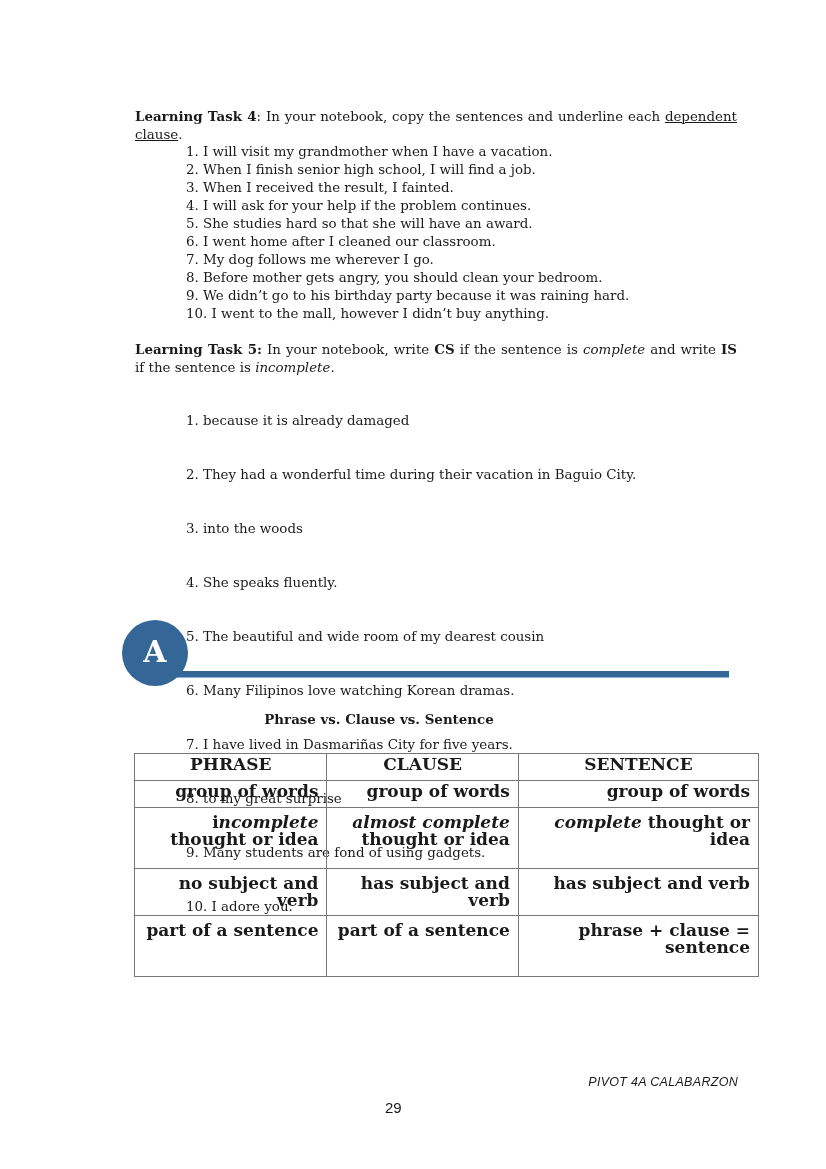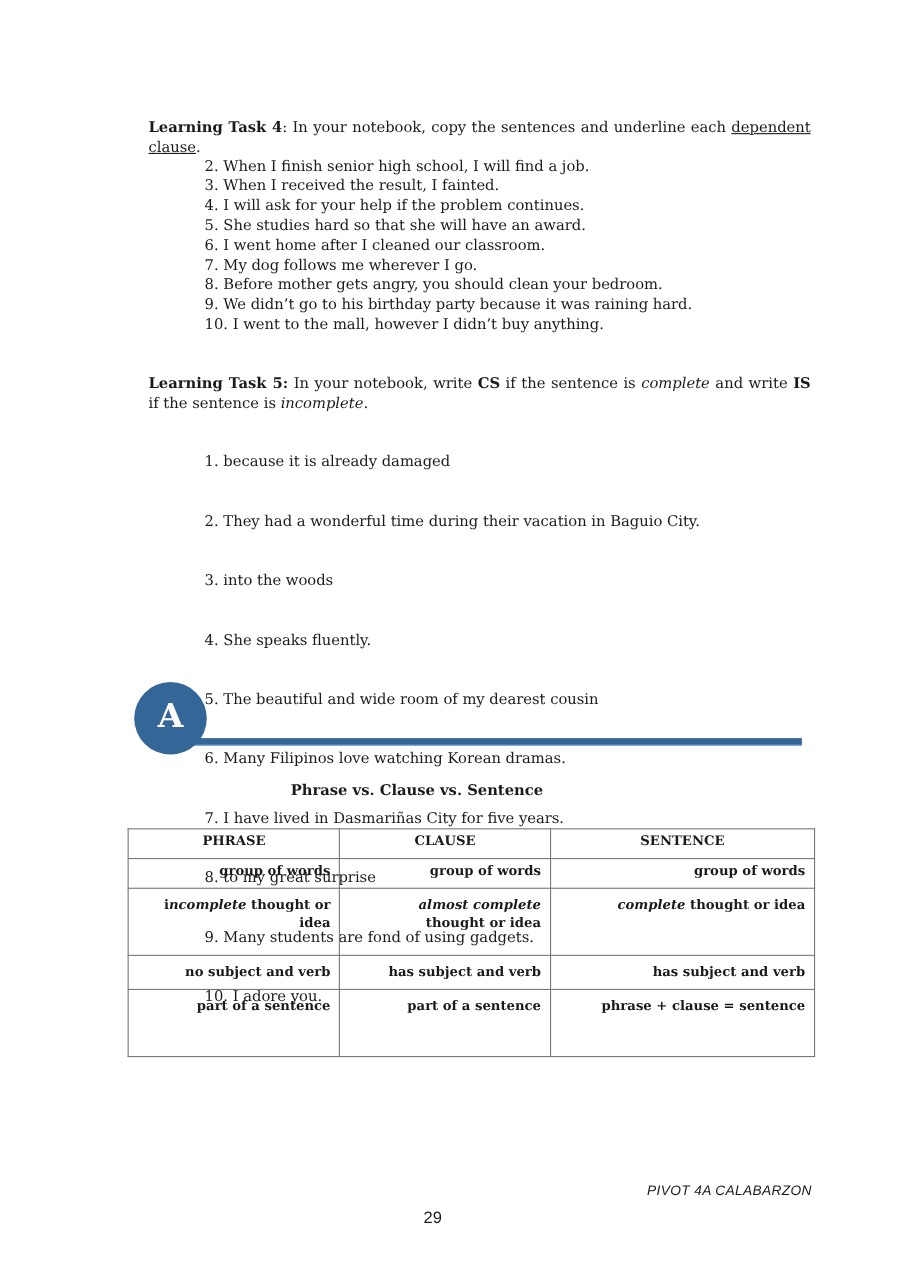--- a/index.html
+++ b/index.html
@@ -10,40 +10,41 @@
   .para b { font-weight:bold; }
   .list { position:absolute; left:186px; margin:0; padding:0; list-style:none; font-size:13.4px; line-height:18px; }
   .list li { white-space:nowrap; }
   .u { text-decoration:underline; }
   .badge { position:absolute; left:122px; top:620px; width:66px; height:66px; border-radius:50%;
            background:#356698; color:#fff; font-weight:bold; font-size:30px; line-height:64px; text-align:center;
            font-family:"DejaVu Serif", serif; z-index:2; }
   .rule { position:absolute; left:160px; top:671px; width:569px; height:6px; background:#356698;
           border-bottom:1px solid #8fb4dd; }
   .title { position:absolute; left:0; width:758px; top:711px; text-align:center; font-weight:bold; font-size:13.4px; }
-  table { position:absolute; left:116px; top:753px; width:625px; border-collapse:collapse; font-size:12px; }
+  table { position:absolute; left:134px; top:753px; width:625px; border-collapse:collapse; font-size:17px; }
   td, th { border:1px solid #777; vertical-align:top; padding:6px 8px; text-align:right; line-height:17px;font-weight:bold; }
   th { text-align:center; font-weight:bold; height:18px; padding-top:2px; }
   .r1 td { height:18px; padding-top:2px; }
   .r2 td { height:48px; }
   .r3 td { height:18px; }
   .r4 td { height:48px; }
   .c1 { width:176px; } .c2 { width:175px; } .c3 { width:224px;margin-left:35px; }
   .footer { position:absolute; right:88px; top:1075px; font-family:Liberation Sans, sans-serif; font-style:italic; font-size:12.5px; letter-spacing:0.3px; }
   .pagenum { position:absolute; left:385px; top:1099px; font-family:Liberation Sans, sans-serif; font-size:15px; }
 </style>
 </head>
 <body>
 
 <div class="page">
 
   <div class="para" style="top:107px;">
     <b>Learning Task 4</b><span>: </span><span>In your notebook, copy the sentences and underline each </span><span class="u">dependent clause</span><span>.</span>
   </div>
   <ul class="list" style="top:143px;">
+    <li>1. I will visit my grandmother when I have a vacation.</li>
     <li>2. When I finish senior high school, I will find a job.</li>
     <li>3. When I received the result, I fainted.</li>
     <li>4. I will ask for your help if the problem continues.</li>
     <li>5. She studies hard so that she will have an award.</li>
     <li>6. I went home after I cleaned our classroom.</li>
     <li>7. My dog follows me wherever I go.</li>
     <li>8. Before mother gets angry, you should clean your bedroom.</li>
     <li>9. We didn’t go to his birthday party because it was raining hard.</li>
     <li>10. I went to the mall, however I didn’t buy anything.</li>
   </ul>

